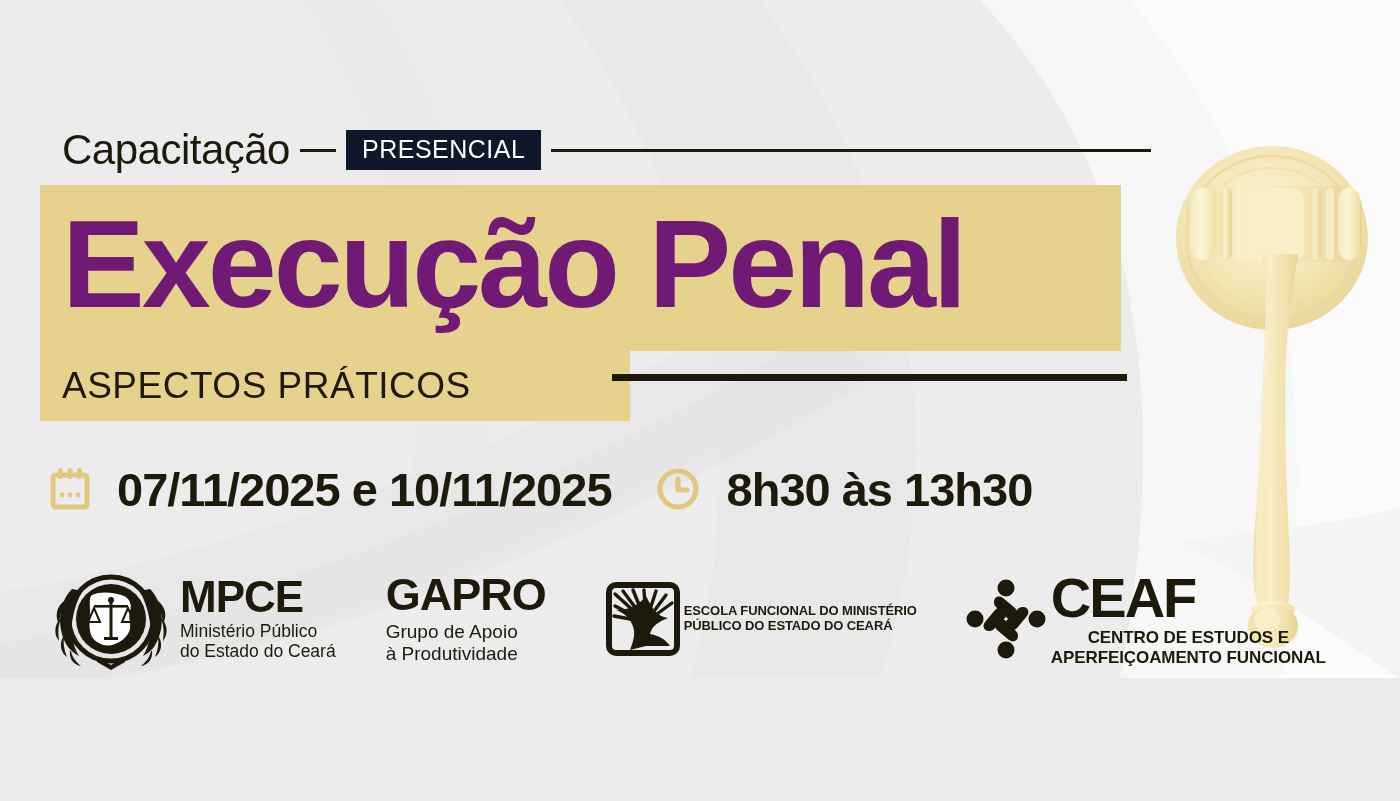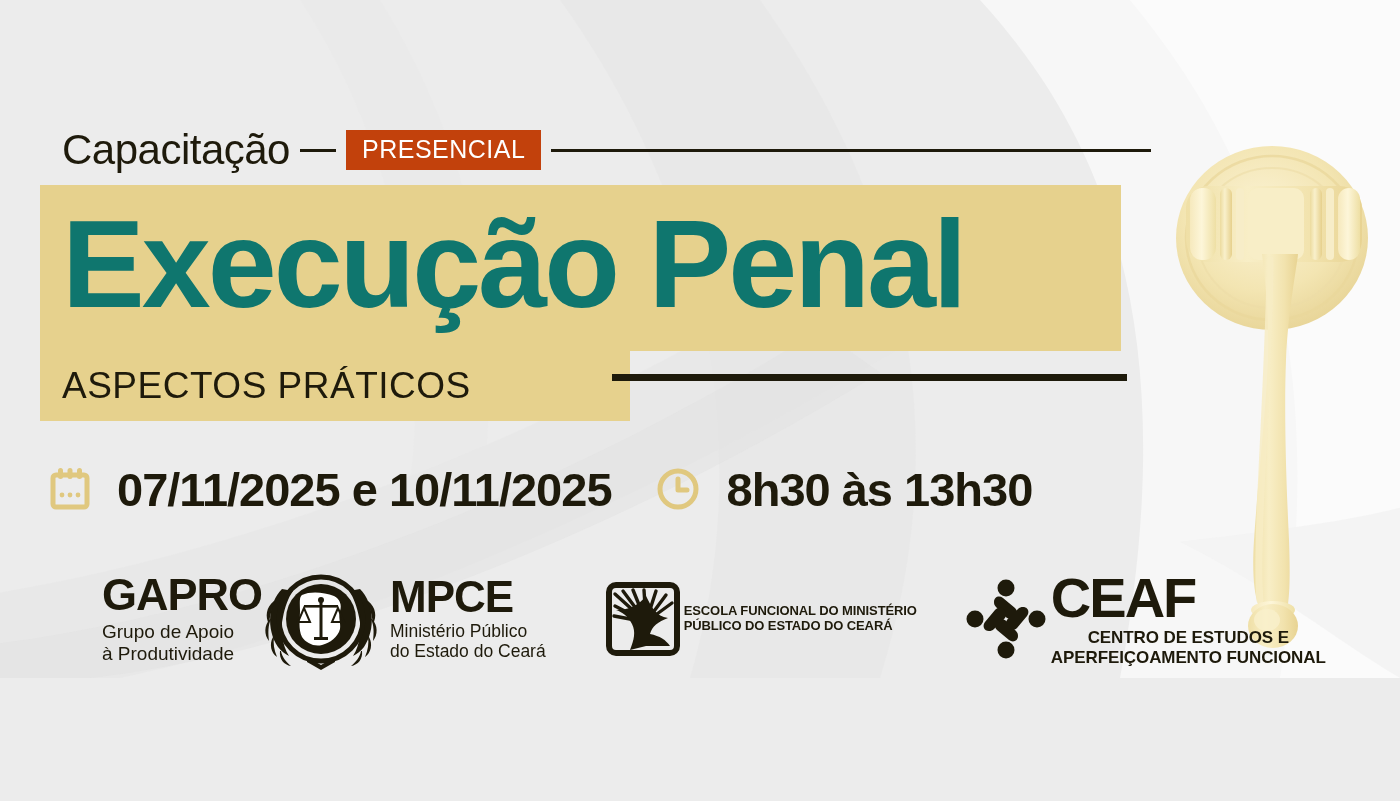--- a/index.html
+++ b/index.html
@@ -35,21 +35,21 @@
     line-height:1;
     white-space:nowrap;
   }
   .kicker-dash {
     width:36px; height:3px;
     background:#1e1a0b;
     margin:0 10px;
     flex:none;
   }
   .badge {
-    background:#c2410c;
+    background:#0f172a;
     color:#ffffff;
     font-size:25px;
     font-weight:400;
     letter-spacing:0.5px;
     padding:7px 16px 8px 16px;
     line-height:1;
     white-space:nowrap;
   }
   .kicker-rule {
     height:3px;
@@ -64,21 +64,21 @@
     position:absolute;
     left:40px; top:185px;
     width:1081px; height:166px;
     background:#e6d18d;
   }
   .title-text {
     position:absolute;
     left:62px; top:191px;
     font-size:124px;
     font-weight:bold;
-    color:#0f766e;
+    color:#701a75;
     letter-spacing:-3px;
     line-height:1.18;
     white-space:nowrap;
   }
 
   .subtitle-band {
     position:absolute;
     left:40px; top:351px;
     width:590px; height:70px;
     background:#e6d18d;
@@ -273,26 +273,20 @@
         <circle cx="22" cy="22" r="18" fill="none" stroke="#e0c87f" stroke-width="5"></circle>
         <path d="M 22 12 L 22 23 L 31 23" fill="none" stroke="#e0c87f" stroke-width="5" stroke-linecap="round" stroke-linejoin="round"></path>
       </svg>
       <span class="meta-text">8h30 às 13h30</span>
     </div>
 
   </div>
 
   <div class="logo-row">
 
-    <div class="logo" id="logo-gapro">
-      <span class="logo-name">GAPRO</span>
-      <span class="logo-sub">Grupo de Apoio</span>
-      <span class="logo-sub">à Produtividade</span>
-    </div>
-
     <div class="logo" id="logo-mpce">
       <svg class="logo-mark" width="118" height="104" viewBox="0 0 118 104">
         <g fill="#1e1a0b">
 
           <path d="M20 22 C6 36 4 62 16 80 C19 84 23 87 27 89 C20 78 18 62 21 50 C23 40 26 31 31 24 Z"></path>
           <path d="M12 34 C4 40 3 50 7 57 C8 48 10 40 14 34 Z"></path>
           <path d="M8 52 C2 58 2 68 7 74 C6 66 6 58 9 52 Z"></path>
           <path d="M11 70 C7 77 9 86 15 90 C12 83 11 76 12 70 Z"></path>
           <path d="M18 84 C17 92 22 98 29 99 C24 95 20 90 19 84 Z"></path>
 
@@ -318,20 +312,26 @@
           <path d="M76 41 L70 55 L82 55 Z" fill="none" stroke="#1e1a0b" stroke-width="2"></path>
           <rect x="52" y="70" width="14" height="3" fill="#1e1a0b"></rect>
           <circle cx="59" cy="33" r="3" fill="#1e1a0b"></circle>
         </g>
       </svg>
       <div class="logo-txt">
         <span class="logo-name">MPCE</span>
         <span class="logo-sub">Ministério Público</span>
         <span class="logo-sub">do Estado do Ceará</span>
       </div>
+    </div>
+
+    <div class="logo" id="logo-gapro">
+      <span class="logo-name">GAPRO</span>
+      <span class="logo-sub">Grupo de Apoio</span>
+      <span class="logo-sub">à Produtividade</span>
     </div>
 
     <div class="logo" id="logo-esmp">
       <svg class="logo-mark" width="74" height="74" viewBox="0 0 74 74">
         <rect x="3" y="3" width="68" height="68" rx="7" fill="none" stroke="#1e1a0b" stroke-width="6"></rect>
         <g stroke="#1e1a0b" stroke-width="3.4" stroke-linecap="round">
           <line x1="40" y1="40" x2="9" y2="12"></line>
           <line x1="40" y1="40" x2="17" y2="9"></line>
           <line x1="40" y1="40" x2="27" y2="8"></line>
           <line x1="40" y1="40" x2="38" y2="8"></line>

